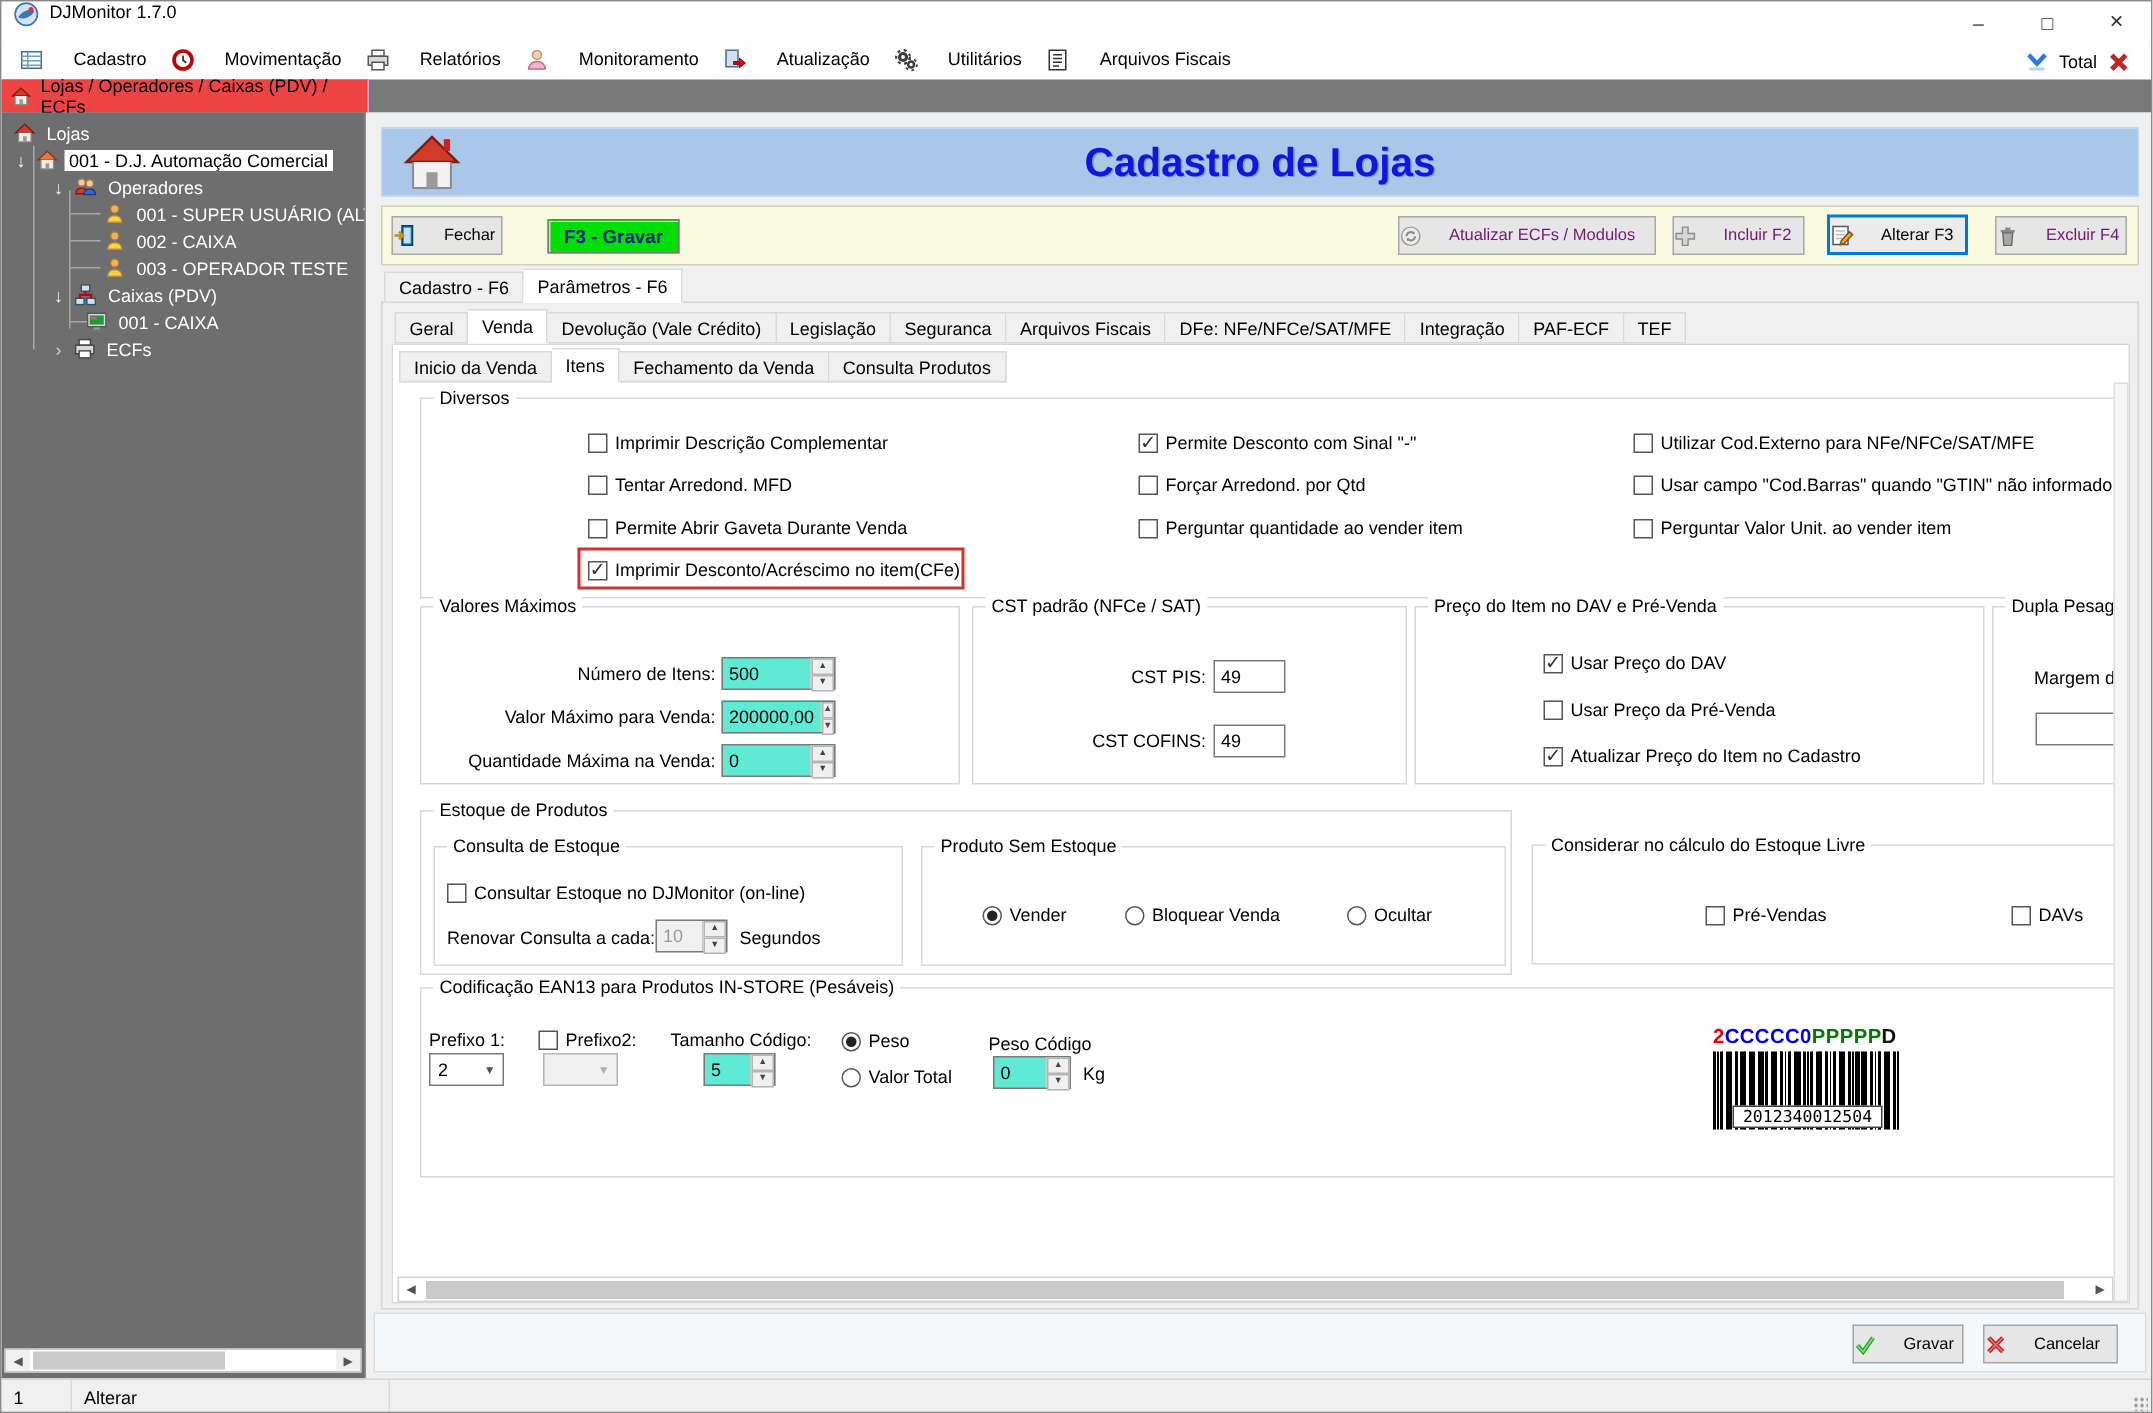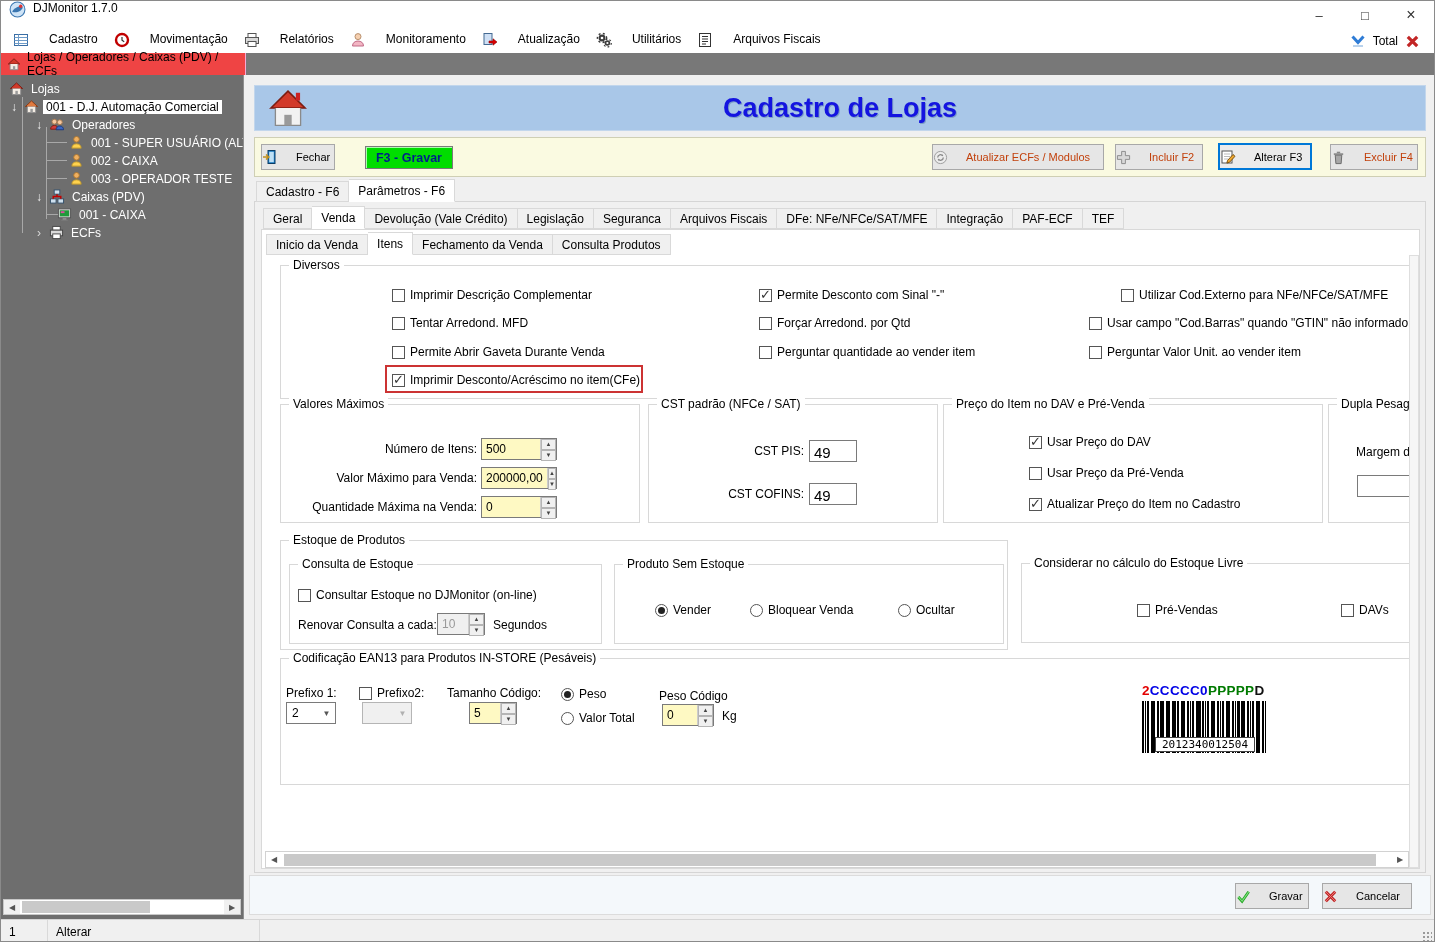--- a/index.html
+++ b/index.html
@@ -33,21 +33,21 @@
   .sthumb{height:12px;background:#c9c9c9;margin-left:2px}
 
   
   .content{position:absolute;left:243px;top:74px;width:1192px;height:844px;background:#f0f0f0}
 
   .banner{position:absolute;left:10px;top:10px;width:1172px;height:46px;background:#a9c7e8;border:1px solid #c2d6ec;display:flex;align-items:center}
   .banner .ttl{position:absolute;left:0;width:100%;text-align:center;font-size:27px;font-weight:bold;color:#1414e0;text-shadow:1px 1px 0 #7d9fc7}
 
   .tools{position:absolute;left:10px;top:62px;width:1172px;height:40px;background:#fafae1;border:1px solid #cfcfb4}
   .btn{position:absolute;display:flex;align-items:center;gap:18px;background:#e6e6e6;border:1px solid #a8a8a8;font-size:11px;height:26px}
-  .btn.dis{color:#c2410c}
+  .btn.dis{color:#701a75}
   .btn.primary{border:2px solid #0078d7;background:#ebebeb}
   .badge{position:absolute;background:#00dd00;border:1px solid #7a7a7a;box-shadow:inset 1px 1px 0 #aaffaa;color:#001e8c;font-weight:bold;font-size:12.5px;display:flex;align-items:center;justify-content:center}
 
   .tabs{display:flex;position:absolute}
   .tab{padding:0 9px;height:21px;line-height:20px;background:#f0f0f0;border:1px solid #d9d9d9;border-left:none;white-space:nowrap}
   .tab:first-child{border-left:1px solid #d9d9d9}
   .tab.on{background:#fff;border-bottom:1px solid #fff;height:23px;margin-top:-2px;line-height:23px;position:relative;z-index:3}
 
   .page1{position:absolute;left:10px;top:126px;width:1172px;height:672px;background:#f0f0f0;border:1px solid #d5d5d5}
   .page2{position:absolute;left:6px;top:27px;width:1159px;height:640px;background:#fff;border:1px solid #d9d9d9}
@@ -60,22 +60,22 @@
 
   .cb,.rd{position:absolute;display:flex;align-items:center;gap:5px;height:16px;white-space:nowrap}
   .cb .box{width:13px;height:13px;background:#fff;border:1px solid #555;position:relative;flex:none}
   .cb.on .box::after{content:"✓";position:absolute;left:0;top:-3px;font-size:13px;color:#333;font-weight:bold}
   .rd .box{width:13px;height:13px;background:#fff;border:1px solid #555;border-radius:50%;position:relative;flex:none}
   .rd.on .box::after{content:"";position:absolute;left:2px;top:2px;width:7px;height:7px;border-radius:50%;background:#222}
   .dis{color:#9a9a9a}
 
   .lab{position:absolute;white-space:nowrap}
   .lab.r{text-align:right}
-  .inp{position:absolute;border:1px solid #7a7a7a;background:#fff;padding:3px 4px;font-size:15px;white-space:nowrap;height:22px}
-  .spin{position:absolute;display:flex;border:1px solid #7a7a7a;background:#fef9c3;height:22px}
+  .inp{position:absolute;border:1px solid #7a7a7a;background:#fff;padding:3px 4px;font-size:12px;white-space:nowrap;height:22px}
+  .spin{position:absolute;display:flex;border:1px solid #7a7a7a;background:#5eead4;height:22px}
   .spin .val{padding:3px 4px;font-size:12px;flex:1}
   .spin .sa{width:16px;display:flex;flex-direction:column;border-left:1px solid #ccc}
   .spin .sa i{flex:1;font-style:normal;font-size:6px;line-height:9px;text-align:center;background:#f0f0f0;border:1px solid #b5b5b5;color:#444}
   .spin.dis{background:#f0f0f0}.spin.dis .val{color:#9a9a9a}
   .sel{position:absolute;display:flex;border:1px solid #7a7a7a;background:#fff;height:22px}
   .sel .val{padding:3px 5px;flex:1}
   .sel .da{width:17px;display:flex;align-items:center;justify-content:center;font-size:8px;color:#555}
   .sel.dis{background:#f0f0f0;border-color:#b5b5b5}.sel.dis .da{color:#b0b0b0}
 
   .hl{position:absolute;border:2px solid #cc3333;z-index:2}
@@ -394,21 +394,21 @@
                 <span>Permite Desconto com Sinal "-"</span>
               </label>
             <label class="cb" style="left:478px;top:49px">
                 <span class="box"></span>
                 <span>Forçar Arredond. por Qtd</span>
               </label>
             <label class="cb" style="left:478px;top:78px">
                 <span class="box"></span>
                 <span>Perguntar quantidade ao vender item</span>
               </label>
-            <label class="cb" style="left:840px;top:21px">
+            <label class="cb" style="left:808px;top:21px">
                 <span class="box"></span>
                 <span>Utilizar Cod.Externo para NFe/NFCe/SAT/MFE</span>
               </label>
             <label class="cb" style="left:808px;top:49px">
                 <span class="box"></span>
                 <span>Usar campo "Cod.Barras" quando "GTIN" não informado</span>
               </label>
             <label class="cb" style="left:808px;top:78px">
                 <span class="box"></span>
                 <span>Perguntar Valor Unit. ao vender item</span>

